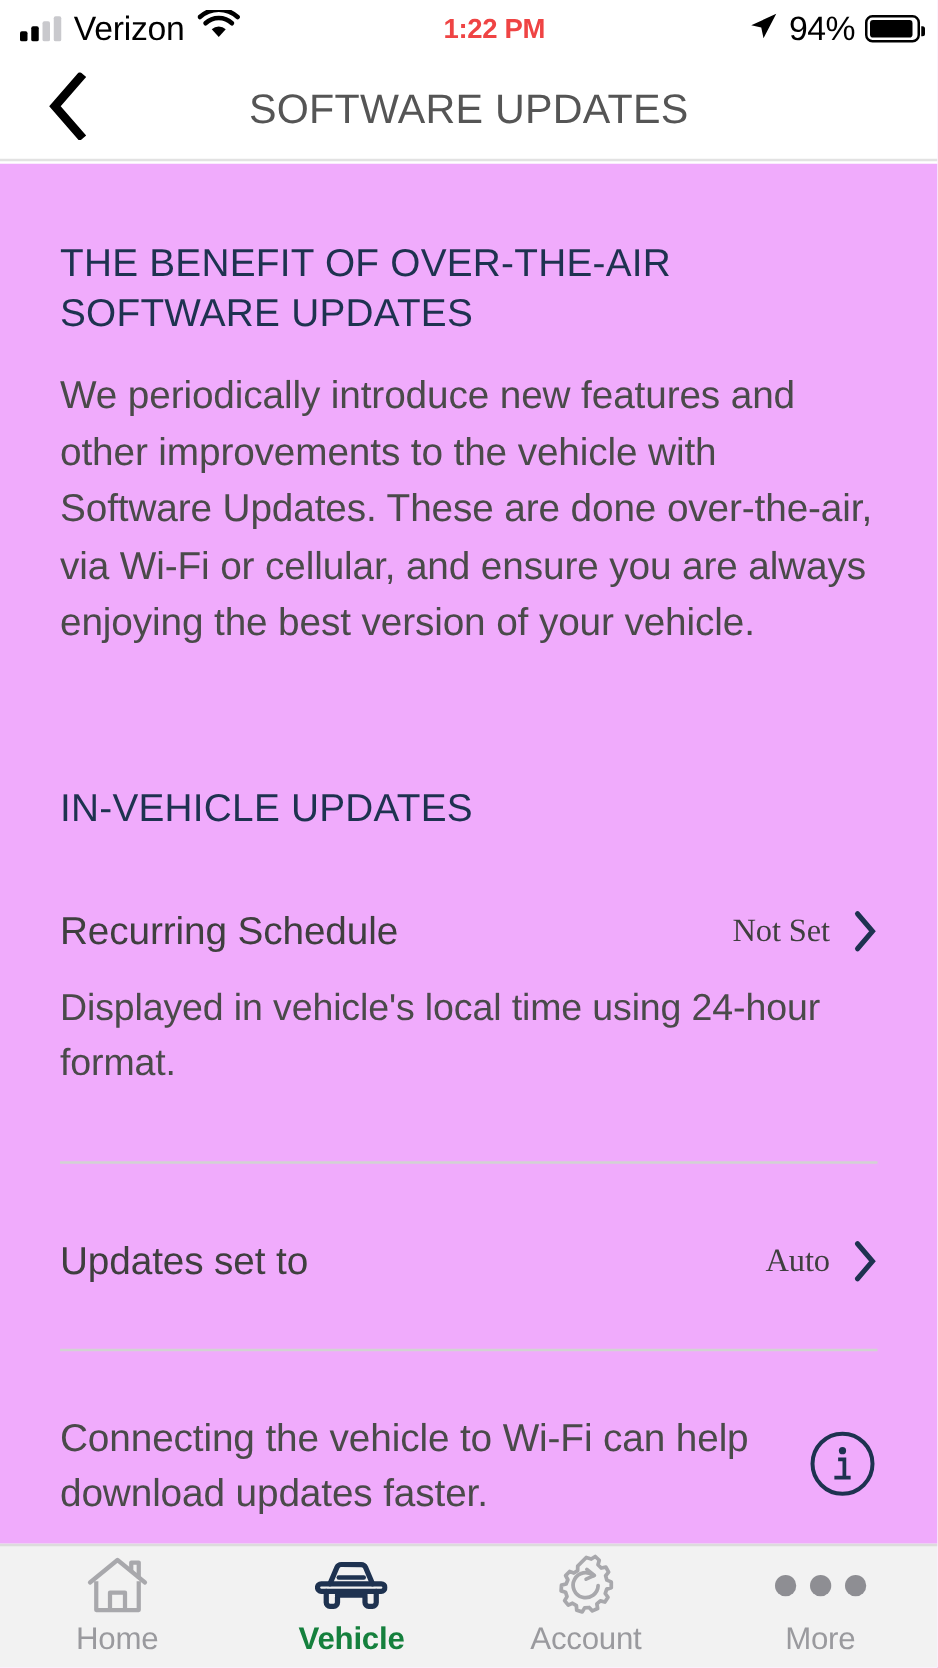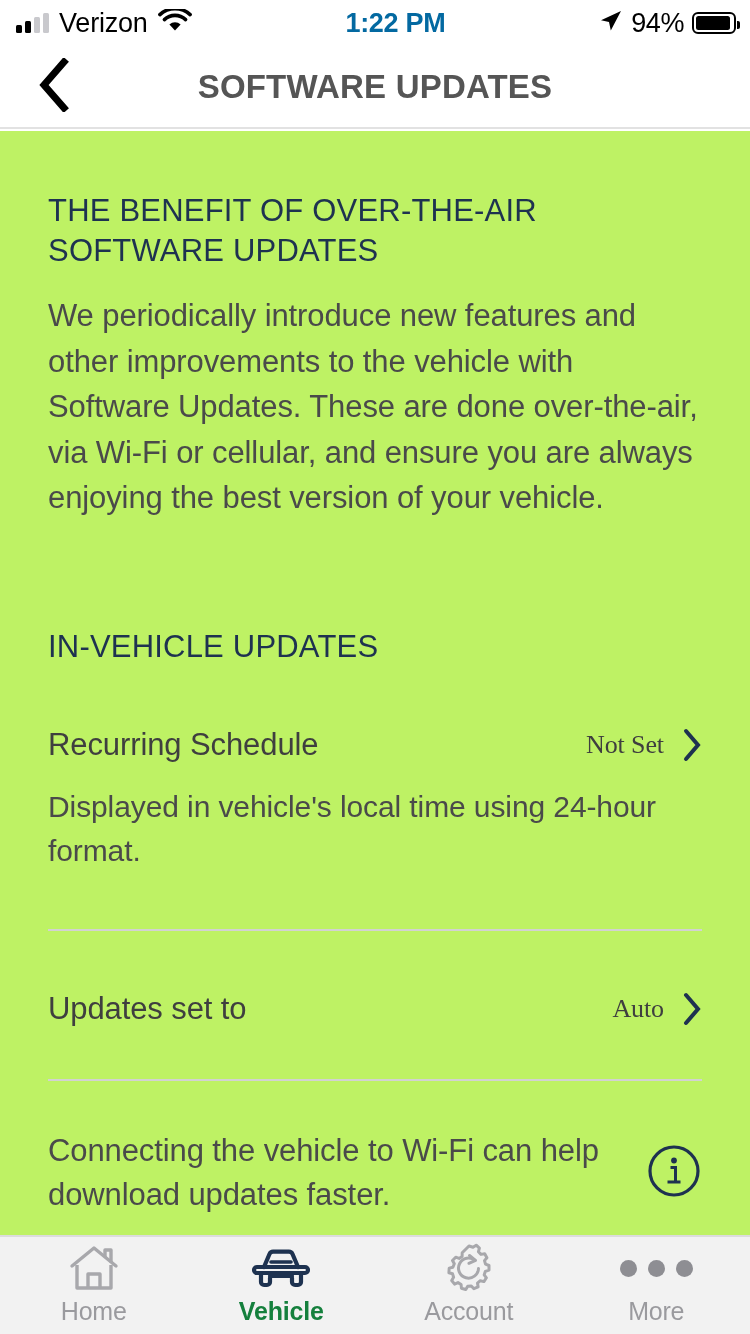--- a/index.html
+++ b/index.html
@@ -12,21 +12,21 @@
   #app { position:relative; width:750px; height:1334px; background:#fff; }
 
   
   .statusbar{
     position:absolute; top:0; left:0; width:750px; height:46px;
     display:flex; align-items:center; background:#fff;
   }
   .sb-left{ display:flex; align-items:center; gap:10px; padding-left:16px; flex:0 0 auto;}
   .sb-center{ flex:1; display:flex; justify-content:center; align-items:center;}
   .sb-right{ display:flex; align-items:center; gap:8px; padding-right:14px; flex:0 0 auto;}
-  .sb-time{ font-size:27px; font-weight:bold; color:#0369a1; letter-spacing:-0.3px;}
+  .sb-time{ font-size:22px; font-weight:bold; color:#ef4444; letter-spacing:-0.3px;}
   .carrier{ font-size:27px; color:#000; letter-spacing:-0.2px;}
   .bars{ display:flex; align-items:flex-end; gap:3px; height:20px;}
   .bars i{ display:block; width:6px; border-radius:1.5px; background:#c9c9cd;}
   .bars i.on{ background:#000; }
   .bars i:nth-child(1){ height:8px; }
   .bars i:nth-child(2){ height:12px; }
   .bars i:nth-child(3){ height:16px; }
   .bars i:nth-child(4){ height:20px; }
   .batt-pct{ font-size:27px; color:#000; letter-spacing:-0.4px;}
   .batt{ position:relative; width:44px; height:22px; border:2px solid #000; border-radius:6px; padding:2px;}
@@ -40,27 +40,27 @@
     display:flex; align-items:center; background:#fff;
     border-bottom:2px solid #e2e2e2;
   }
   .back-btn{
     position:absolute; left:26px; top:50%; transform:translateY(-50%);
     width:54px; height:54px; display:flex; align-items:center; justify-content:center;
     cursor:pointer; background:none; border:none;
   }
   .nav-title{
     width:100%; text-align:center; font-size:33px; color:#555555;
-    letter-spacing:0.2px; font-weight:700;
+    letter-spacing:0.2px; font-weight:400;
   }
 
   
   .content{
     position:absolute; top:131px; left:0; width:750px; height:1104px;
-    background:#bef264; overflow:hidden;
+    background:#f0abfc; overflow:hidden;
   }
   .pad{ padding:0 48px; }
 
   .section-head{
     color:#1e3250; font-size:31px; letter-spacing:0.2px; line-height:40px;
     font-weight:400;
   }
   .h-benefit{ padding-top:60px; }
   .body-copy{
     color:#4a4a4a; font-size:31px; line-height:45.5px; font-weight:400;

